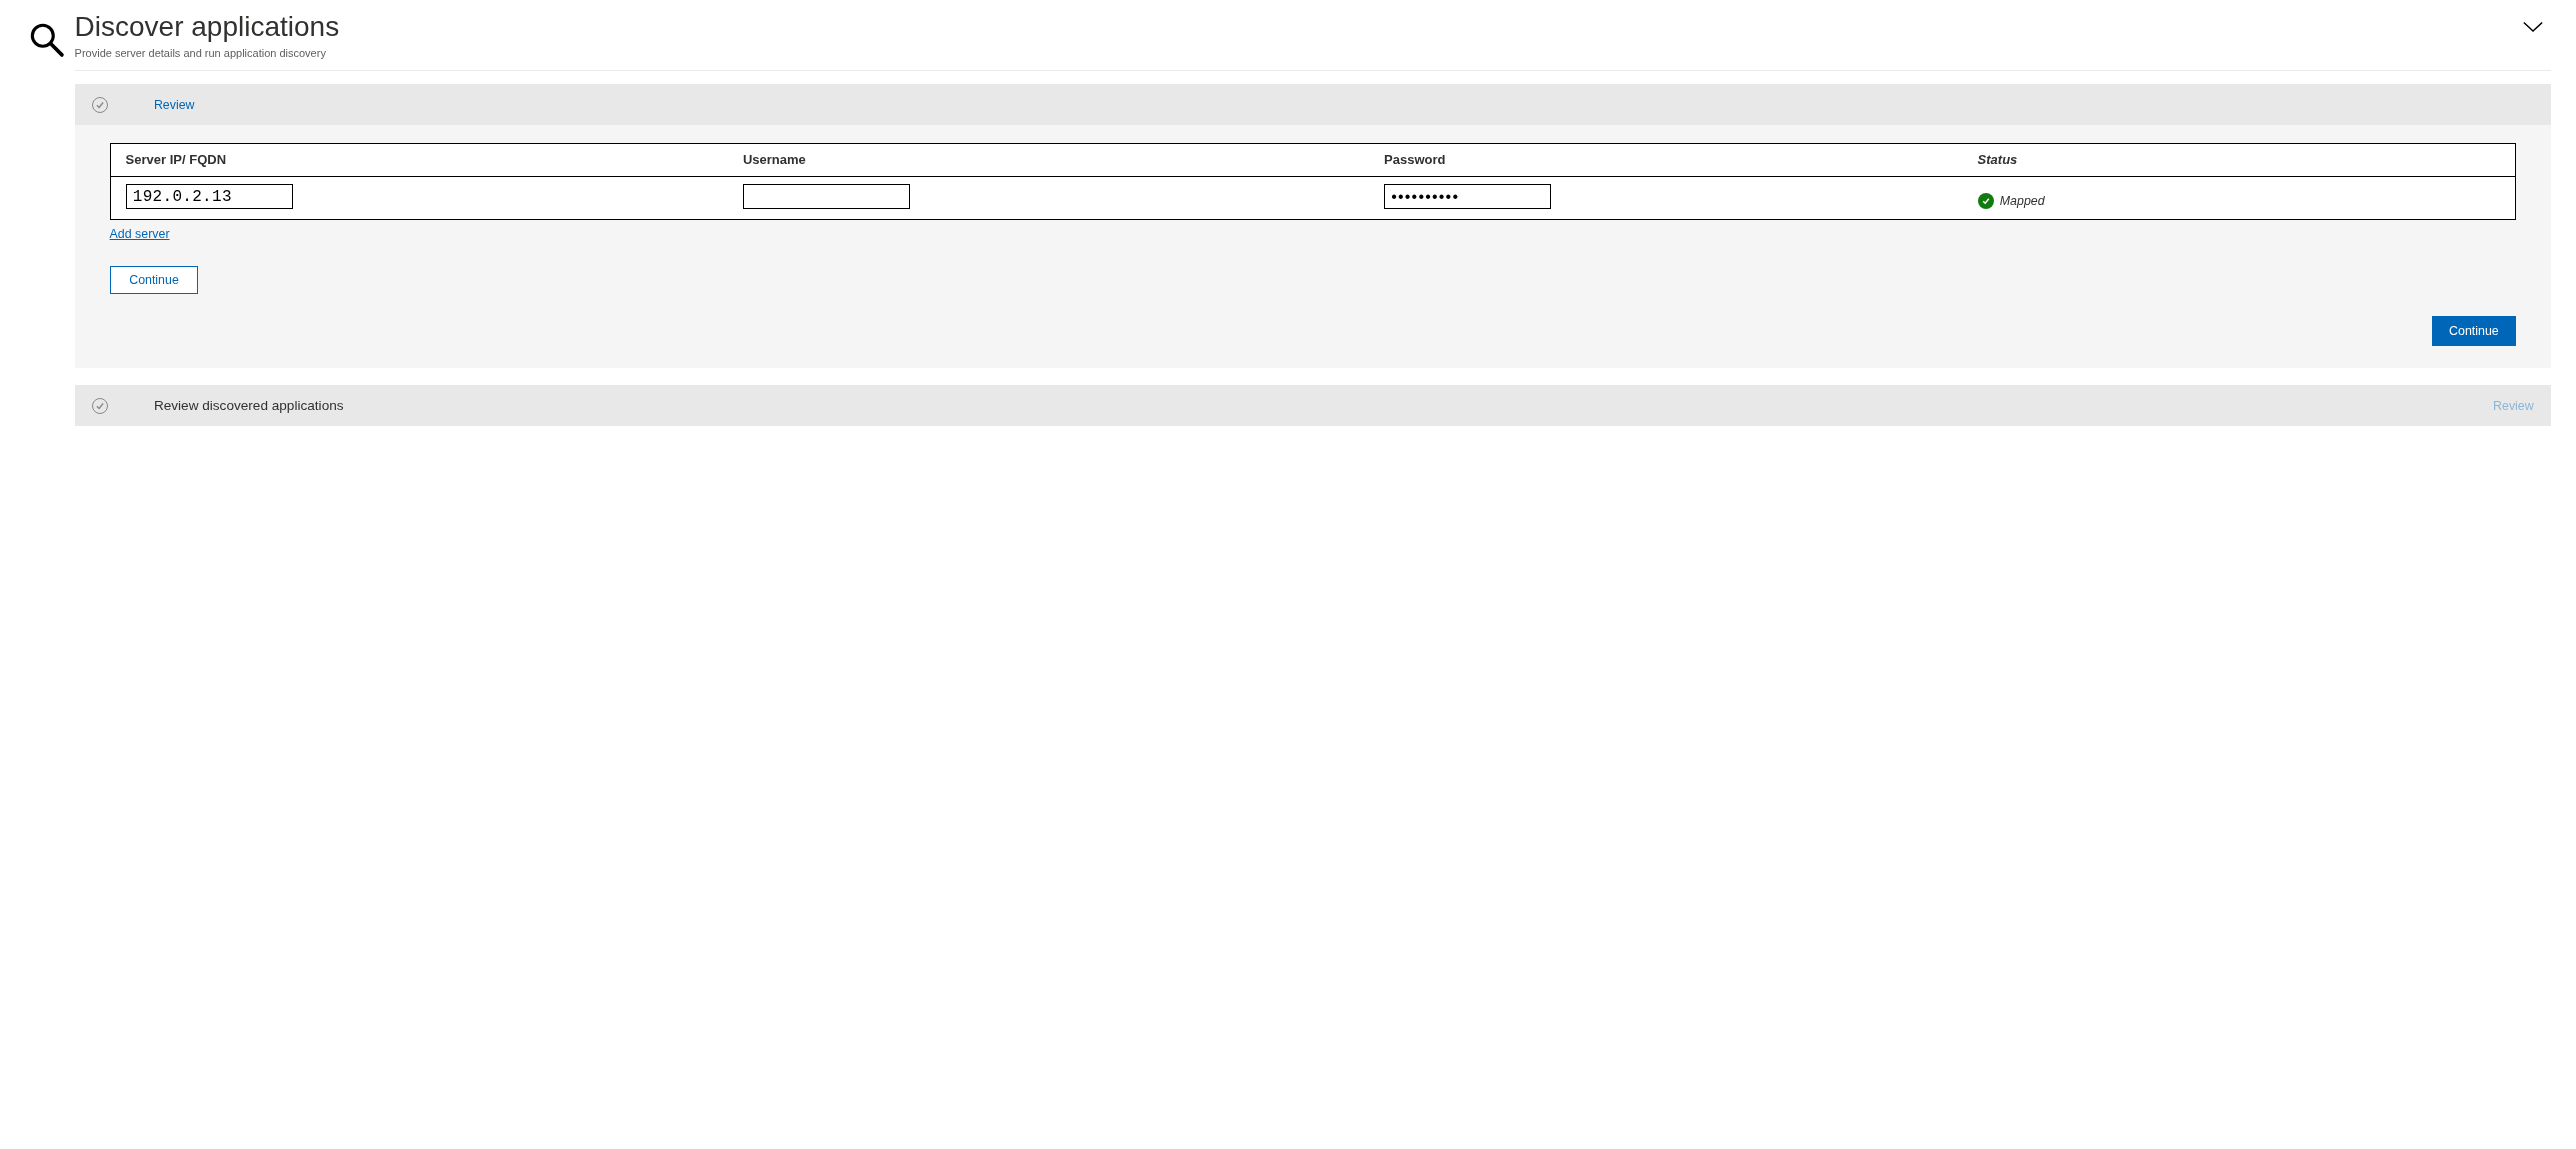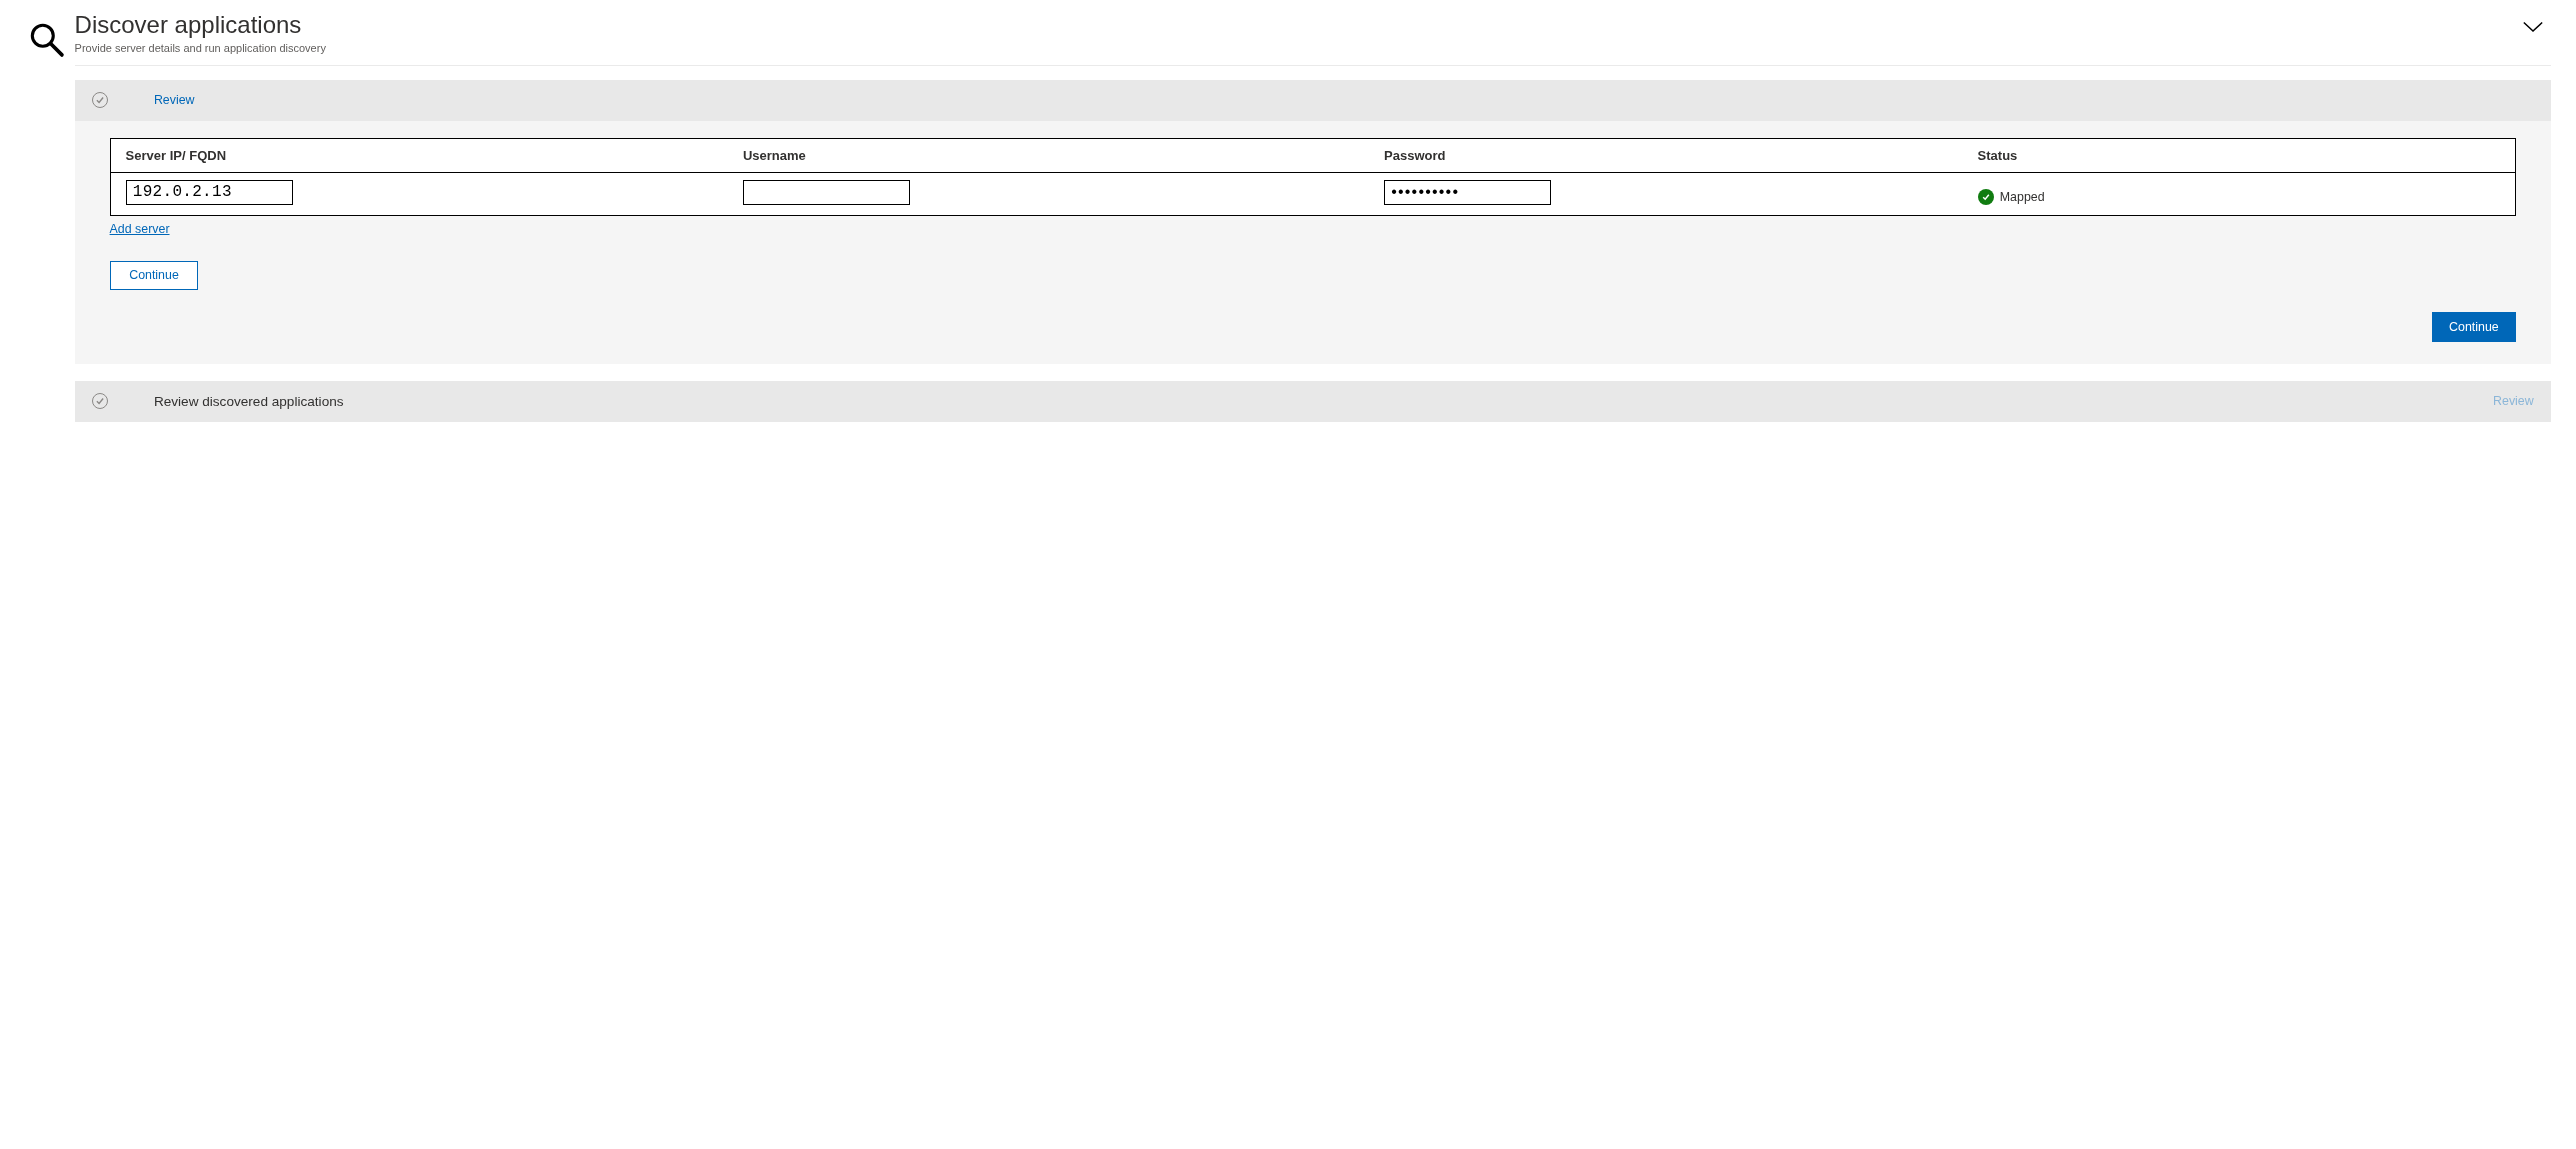--- a/index.html
+++ b/index.html
@@ -29,21 +29,21 @@
 
   
   .hdr {
     display: flex;
     align-items: flex-start;
     justify-content: space-between;
     padding-right: 5px;
   }
   .hdr-titles {}
   .page-title {
-    font-size: 24px;
+    font-size: 28px;
     font-weight: 300;
     margin: 0;
     line-height: 1.1;
     color: #323130;
   }
   .page-sub {
     font-size: 11px;
     font-weight: 400;
     color: #605e5c;
     margin-top: 3.7px;
@@ -110,21 +110,21 @@
     font-weight: 600;
     font-size: 13px;
     border-bottom: 0.9px solid #000;
   }
   .srv-row {
     padding: 7.4px 15px 10px 15px;
   }
   .col-ip   { width: 26%; }
   .col-user { width: 27%; }
   .col-pw   { width: 25%; }
-  .col-st   { width: 22%; display:flex; align-items:center; gap:6.2px; }
+  .col-st   { width: 22%; display:flex; align-items:center; gap:6.2px;font-style:italic; }
 
   input.srv-input {
     width: 88%;
     max-width: 167px;
     height: 25px;
     border: 0.8px solid #000;
     padding: 2.5px 6.2px;
     font-family: Consolas, "Courier New", monospace;
     font-size: 16px;
     letter-spacing: 0.3px;

